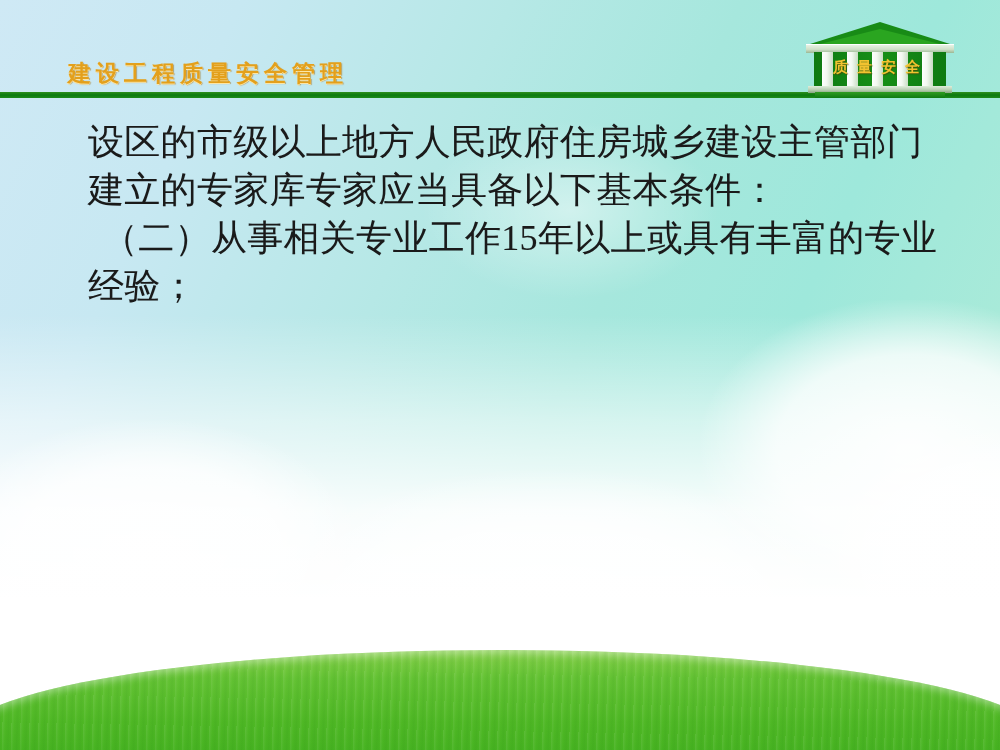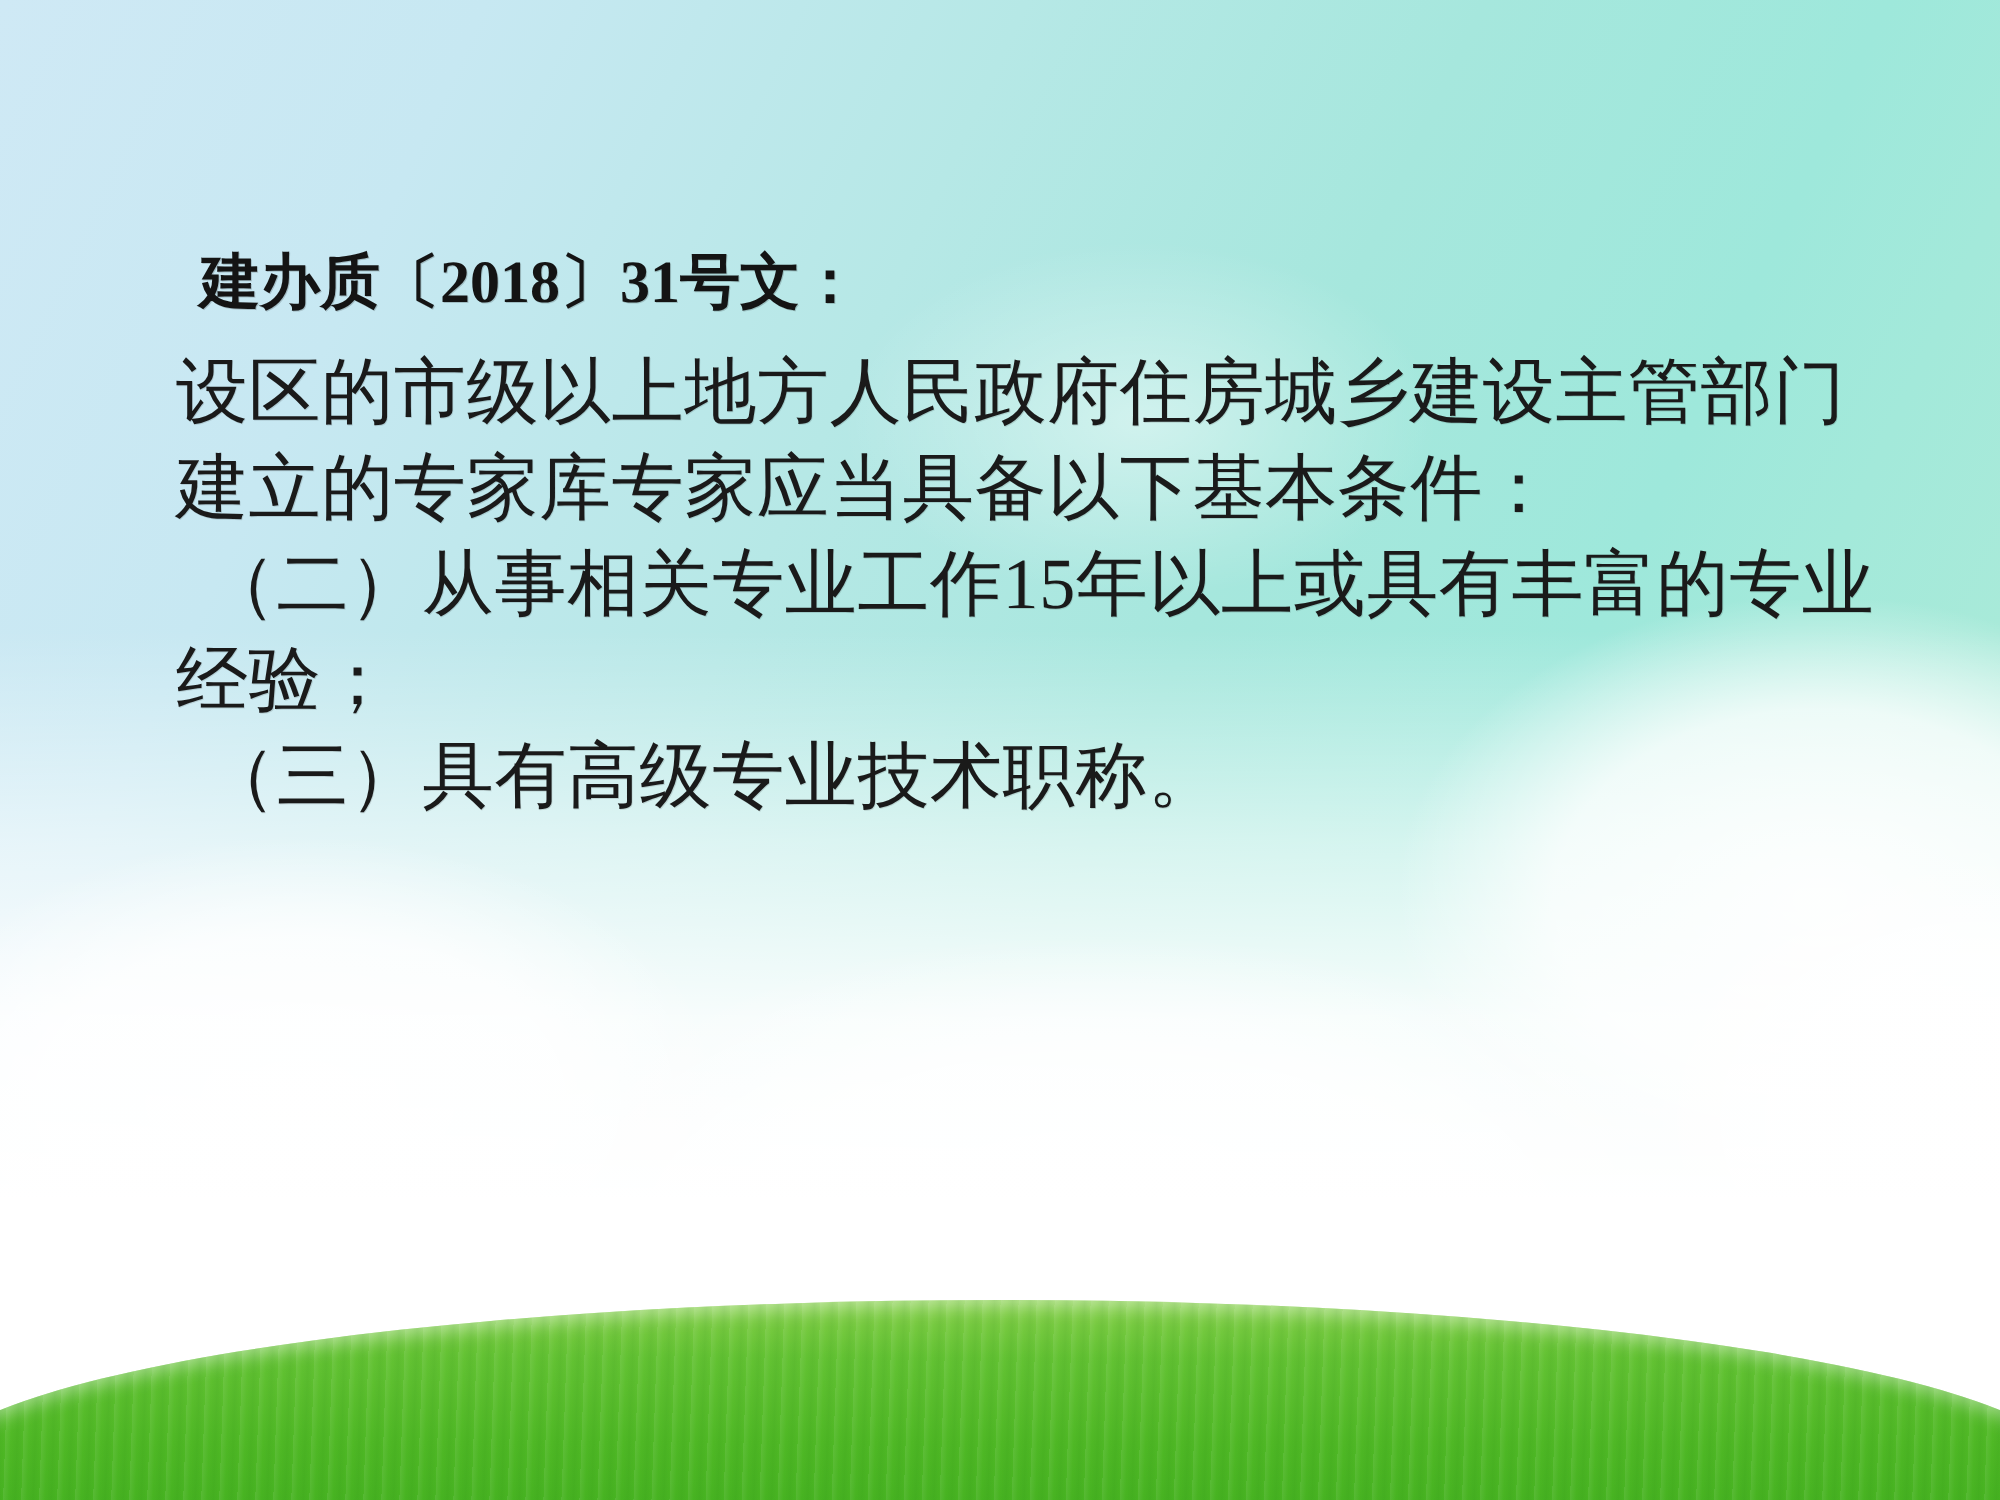--- a/index.html
+++ b/index.html
@@ -251,26 +251,44 @@
   <div class="cloud cloud-a"></div>
   <div class="cloud cloud-b"></div>
   <div class="cloud cloud-c"></div>
   <div class="cloud cloud-d"></div>
 
   <div class="grass-haze"></div>
   <div class="grass">
     <div class="grass-texture"></div>
   </div>
 
+  <div class="header">
+    <div class="header-title">建设工程质量安全管理</div>
+    <div class="header-rule"></div>
+
+    <div class="logo">
+      <div class="logo-roof"></div>
+      <div class="logo-roof-inner"></div>
+      <div class="logo-architrave"></div>
+      <div class="logo-body">
+        <div class="logo-col" style="left:8px"></div>
+        <div class="logo-col" style="left:33px"></div>
+        <div class="logo-col" style="left:58px"></div>
+        <div class="logo-col" style="left:83px"></div>
+        <div class="logo-col" style="left:108px"></div>
+      </div>
+      <div class="logo-text">质量安全</div>
+      <div class="logo-base"></div>
+      <div class="logo-base2"></div>
+    </div>
+  </div>
 
   <div class="content">
-    <div class="doc-title">建办质〔2018〕31号文：</div>
 
     <p class="para">设区的市级以上地方人民政府住房城乡建设主管部门建立的专家库专家应当具备以下基本条件：</p>
 
 
     <p class="para indent">（二）从事相关专业工作15年以上或具有丰富的专业经验；</p>
 
-    <p class="para indent">（三）具有高级专业技术职称。</p>
 
   </div>
 
 </div>
 
 </body></html>

